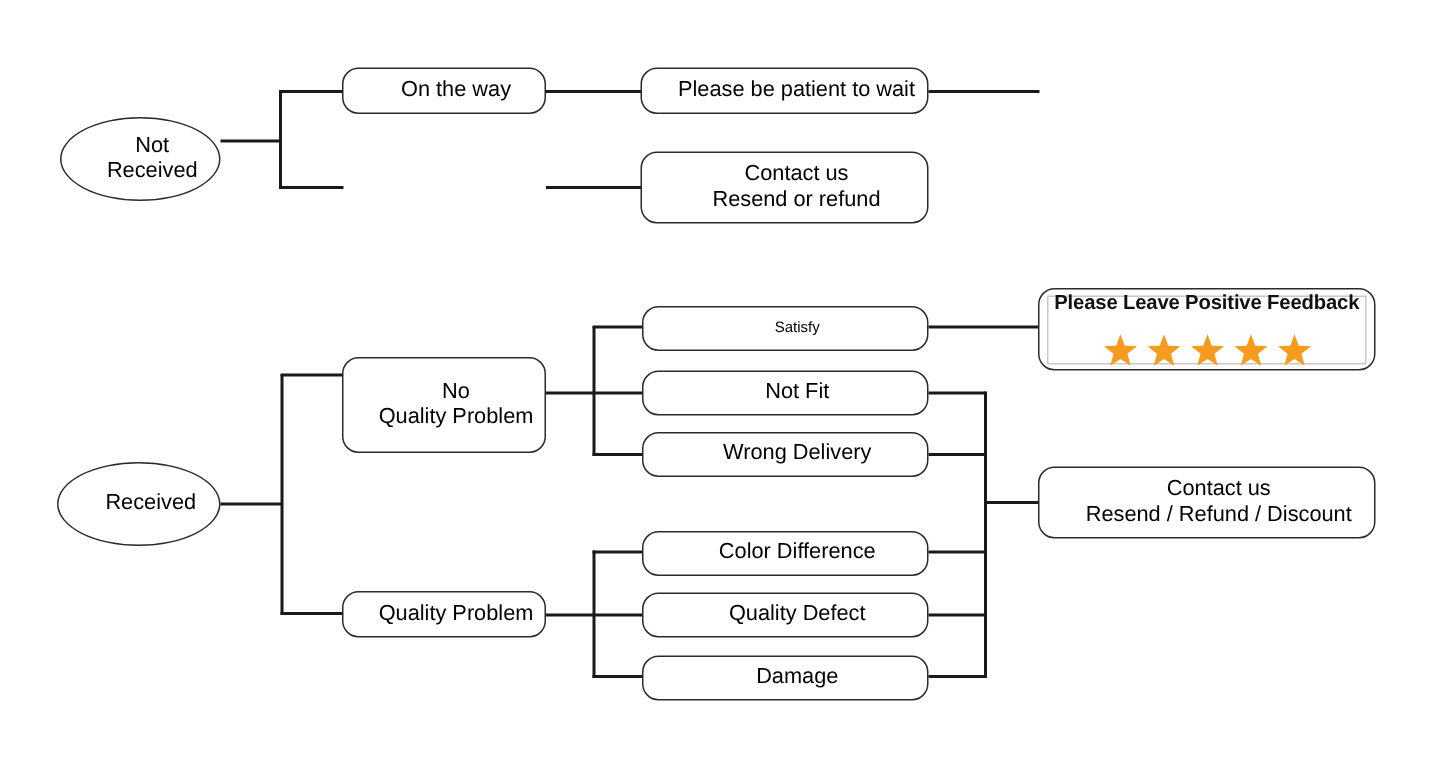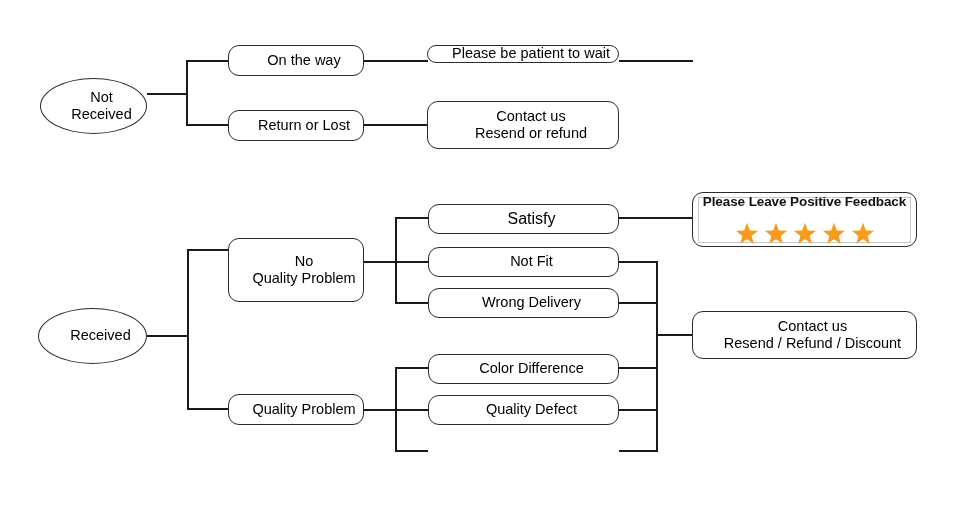--- a/index.html
+++ b/index.html
@@ -96,27 +96,24 @@
   <div class="line v" style="left:186px; top:61px; height:65px;"></div>
 
   <div class="line h" style="left:186px; top:60px; width:43px;"></div>
 
   <div class="line h" style="left:186px; top:124px; width:43px;"></div>
 
   <div class="node rounded" style="left:228px; top:45px; width:136px; height:31px; font-size:14.5px;">
     <span class="txt">On the way</span>
   </div>
 
-  <div class="node rounded" style="left:228px; top:110px; width:136px; height:31px; font-size:14.5px;">
-    <span class="txt">Return or Lost</span>
-  </div>
 
   <div class="line h" style="left:364px; top:60px; width:64px;"></div>
 
-  <div class="node rounded" style="left:427px; top:45px; width:192px; height:18px; font-size:14.5px;">
+  <div class="node rounded" style="left:427px; top:45px; width:192px; height:31px; font-size:14.5px;">
     <span class="txt">Please be patient to wait</span>
   </div>
 
   <div class="line h" style="left:364px; top:124px; width:64px;"></div>
 
   <div class="node rounded" style="left:427px; top:101px; width:192px; height:48px; font-size:14.5px;">
     <span class="txt">Contact us
 Resend or refund</span>
   </div>
 
@@ -143,21 +140,21 @@
   <div class="node rounded" style="left:228px; top:394px; width:136px; height:31px; font-size:14.5px;">
     <span class="txt">Quality Problem</span>
   </div>
 
   <div class="line h" style="left:364px; top:261px; width:32px;"></div>
   <div class="line v" style="left:395px; top:218px; height:86px;"></div>
   <div class="line h" style="left:395px; top:217px; width:33px;"></div>
   <div class="line h" style="left:395px; top:261px; width:33px;"></div>
   <div class="line h" style="left:395px; top:302px; width:33px;"></div>
 
-  <div class="node rounded" style="left:428px; top:204px; width:191px; height:30px; font-size:16px;">
+  <div class="node rounded" style="left:428px; top:204px; width:191px; height:30px; font-size:10px;">
     <span class="txt">Satisfy</span>
   </div>
 
   <div class="node rounded" style="left:428px; top:247px; width:191px; height:30px; font-size:14.5px;">
     <span class="txt">Not Fit</span>
   </div>
 
   <div class="node rounded" style="left:428px; top:288px; width:191px; height:30px; font-size:14.5px;">
     <span class="txt">Wrong Delivery</span>
   </div>
@@ -169,20 +166,23 @@
   <div class="line h" style="left:395px; top:450px; width:33px;"></div>
 
   <div class="node rounded" style="left:428px; top:354px; width:191px; height:30px; font-size:14.5px;">
     <span class="txt">Color Difference</span>
   </div>
 
   <div class="node rounded" style="left:428px; top:395px; width:191px; height:30px; font-size:14.5px;">
     <span class="txt">Quality Defect</span>
   </div>
 
+  <div class="node rounded" style="left:428px; top:437px; width:191px; height:30px; font-size:14.5px;">
+    <span class="txt">Damage</span>
+  </div>
 
   <div class="line h" style="left:619px; top:217px; width:73px;"></div>
 
   <div class="line h" style="left:619px; top:261px; width:38px;"></div>
   <div class="line h" style="left:619px; top:302px; width:38px;"></div>
   <div class="line h" style="left:619px; top:367px; width:38px;"></div>
   <div class="line h" style="left:619px; top:409px; width:38px;"></div>
   <div class="line h" style="left:619px; top:450px; width:38px;"></div>
   <div class="line v" style="left:656px; top:261px; height:191px;"></div>
   <div class="line h" style="left:656px; top:334px; width:37px;"></div>

